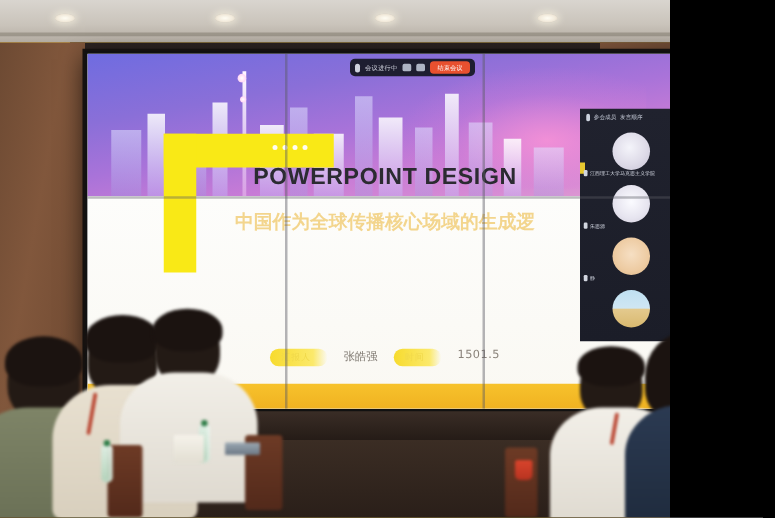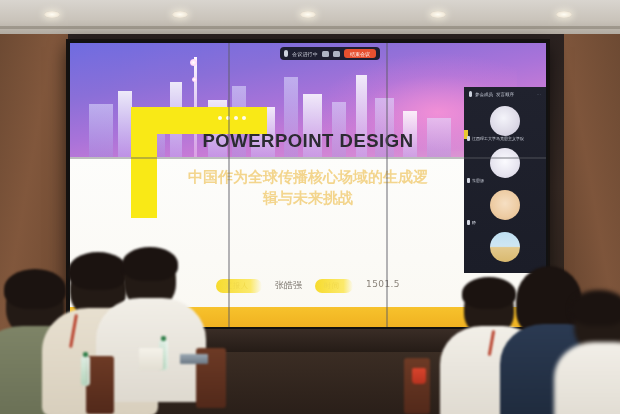--- a/index.html
+++ b/index.html
@@ -1,17 +1,17 @@
 <!DOCTYPE html>
 <html><head>
 <meta charset="utf-8">
 <style>
   html,body{margin:0;padding:0;background:#000;}
   body{width:620px;height:414px;overflow:hidden;font-family:"Liberation Sans",sans-serif;}
-  .scene{position:relative;width:620px;height:414px;overflow:hidden;background:#eab308;}
+  .scene{position:relative;width:536px;height:414px;overflow:hidden;background:#eab308;}
 
   
   .ceiling{position:absolute;left:0;top:0;width:620px;height:34px;
     background:linear-gradient(180deg,#d9d5cf 0%,#c9c3ba 60%,#b2aba1 100%);}
   .ceil-light{position:absolute;top:11px;width:16px;height:7px;border-radius:50%;
     background:radial-gradient(ellipse at center,#fffdf4 0%,#f2eadb 55%,#cfc6b7 100%);
     box-shadow:0 0 6px 2px rgba(255,250,230,.55);}
   .ceil-rail{position:absolute;left:0;top:26px;width:620px;height:3px;background:rgba(120,112,100,.45);}
   .wall-left{position:absolute;left:0;top:34px;width:68px;height:380px;
     background:linear-gradient(100deg,#6d4a33 0%,#81573c 40%,#6a462f 100%);}
@@ -171,21 +171,20 @@
         <i></i>
           <i></i>
           <i></i>
           <i></i>
       </div>
 
       <div class="slide-title">POWERPOINT DESIGN</div>
 
       <div class="slide-sub">
         <div>中国作为全球传播核心场域的生成逻</div>
-        <div>辑与未来挑战</div>
       </div>
 
       <div class="meta-row">
         <span class="chip">汇报人</span>
         <span class="meta-val">张皓强</span>
         <span class="chip">时间</span>
         <span class="meta-val date">1501.5</span>
       </div>
 
       <div class="bottom-bar"></div>

